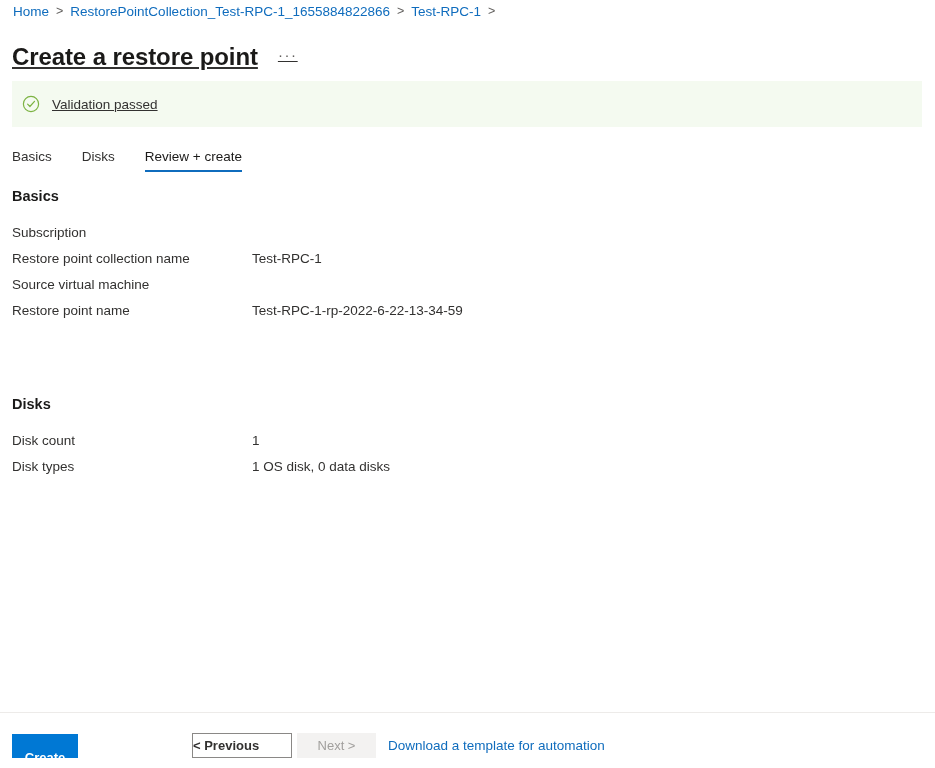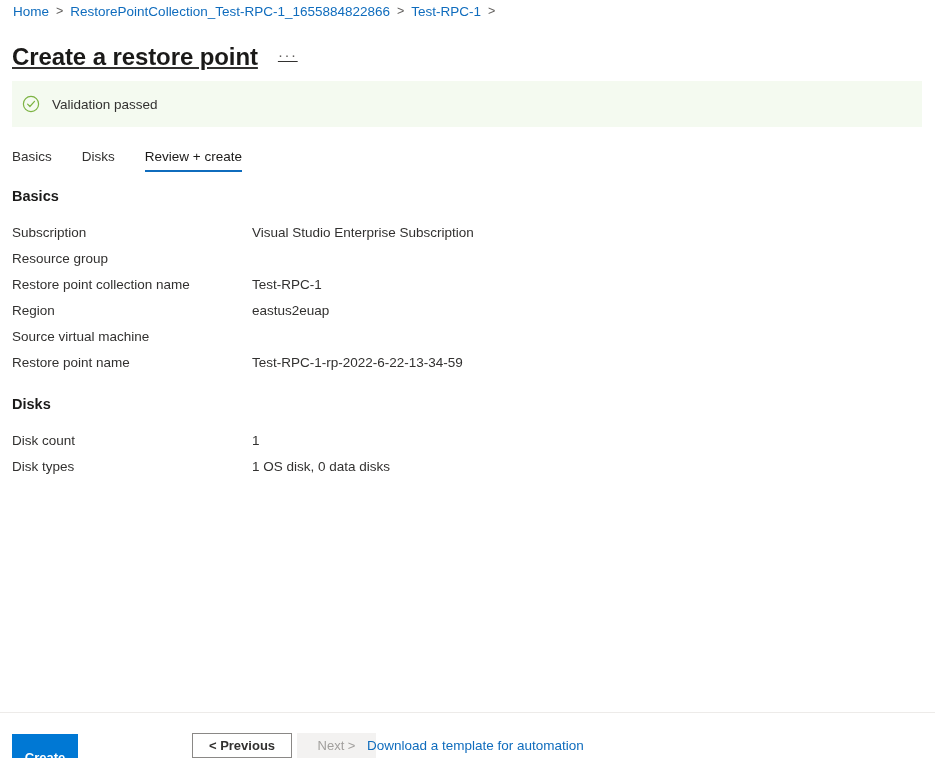--- a/index.html
+++ b/index.html
@@ -76,20 +76,21 @@
   .validation-banner {
     position: absolute;
     left: 12px;
     top: 81px;
     width: 910px;
     height: 46px;
     background: #f4faf0;
     display: flex;
     align-items: center;
     padding-left: 10px;
+    text-decoration: underline;
   }
   .check-icon {
     width: 18px;
     height: 18px;
     flex: 0 0 18px;
     display: block;
   }
   .validation-text {
     margin-left: 12px;
     font-size: 13.5px;
@@ -208,40 +209,40 @@
     height: 25px;
     background: #ffffff;
     border: 1px solid #8a8886;
     color: #323130;
     font-size: 13px;
     font-weight: bold;
     font-family: "Liberation Sans", sans-serif;
     cursor: pointer;
     padding: 0;
     line-height: 23px;
-    text-align: center;
+    text-align: left;
   }
   .btn-next {
     position: absolute;
     left: 297px;
     top: 733px;
     width: 79px;
     height: 25px;
     background: #f3f2f1;
     border: none;
     color: #a19f9d;
     font-size: 13px;
     font-family: "Liberation Sans", sans-serif;
     cursor: default;
     padding: 0;
     line-height: 25px;
   }
   .template-link {
     position: absolute;
-    left: 367px;
+    left: 388px;
     top: 738px;
     font-size: 13.5px;
     color: #0f6cbd;
     text-decoration: none;
     cursor: pointer;
     white-space: nowrap;
   }
 </style>
 </head>
 <body>
@@ -274,33 +275,24 @@
     <div class="tab">Basics</div>
     <div class="tab">Disks</div>
     <div class="tab active">Review + create</div>
   </div>
 
   <div class="section section-basics">
     <div class="section-heading">Basics</div>
 
     <div class="kv-row">
       <div class="kv-label">Subscription</div>
-      <div class="kv-value">Visual Studio Enterprise Subscription</div>
-    </div>
-    <div class="kv-row">
-      <div class="kv-label">Resource group</div>
-      <div class="kv-value"></div>
     </div>
     <div class="kv-row">
       <div class="kv-label">Restore point collection name</div>
       <div class="kv-value">Test-RPC-1</div>
-    </div>
-    <div class="kv-row">
-      <div class="kv-label">Region</div>
-      <div class="kv-value">eastus2euap</div>
     </div>
     <div class="kv-row">
       <div class="kv-label">Source virtual machine</div>
       <div class="kv-value"></div>
     </div>
     <div class="kv-row">
       <div class="kv-label">Restore point name</div>
       <div class="kv-value">Test-RPC-1-rp-2022-6-22-13-34-59</div>
     </div>
   </div>

